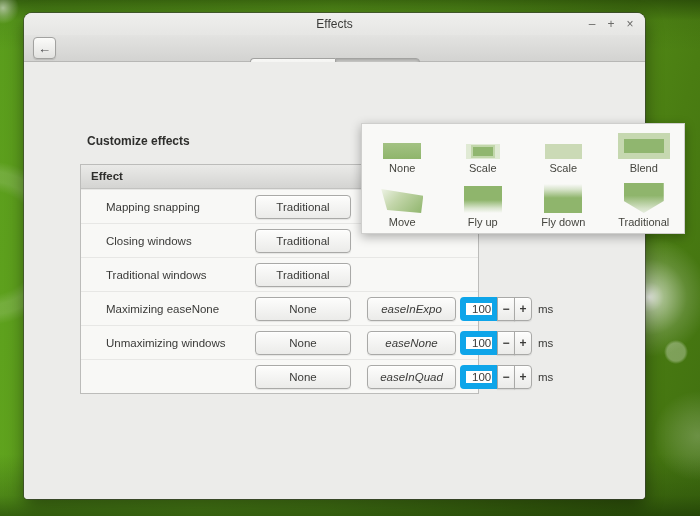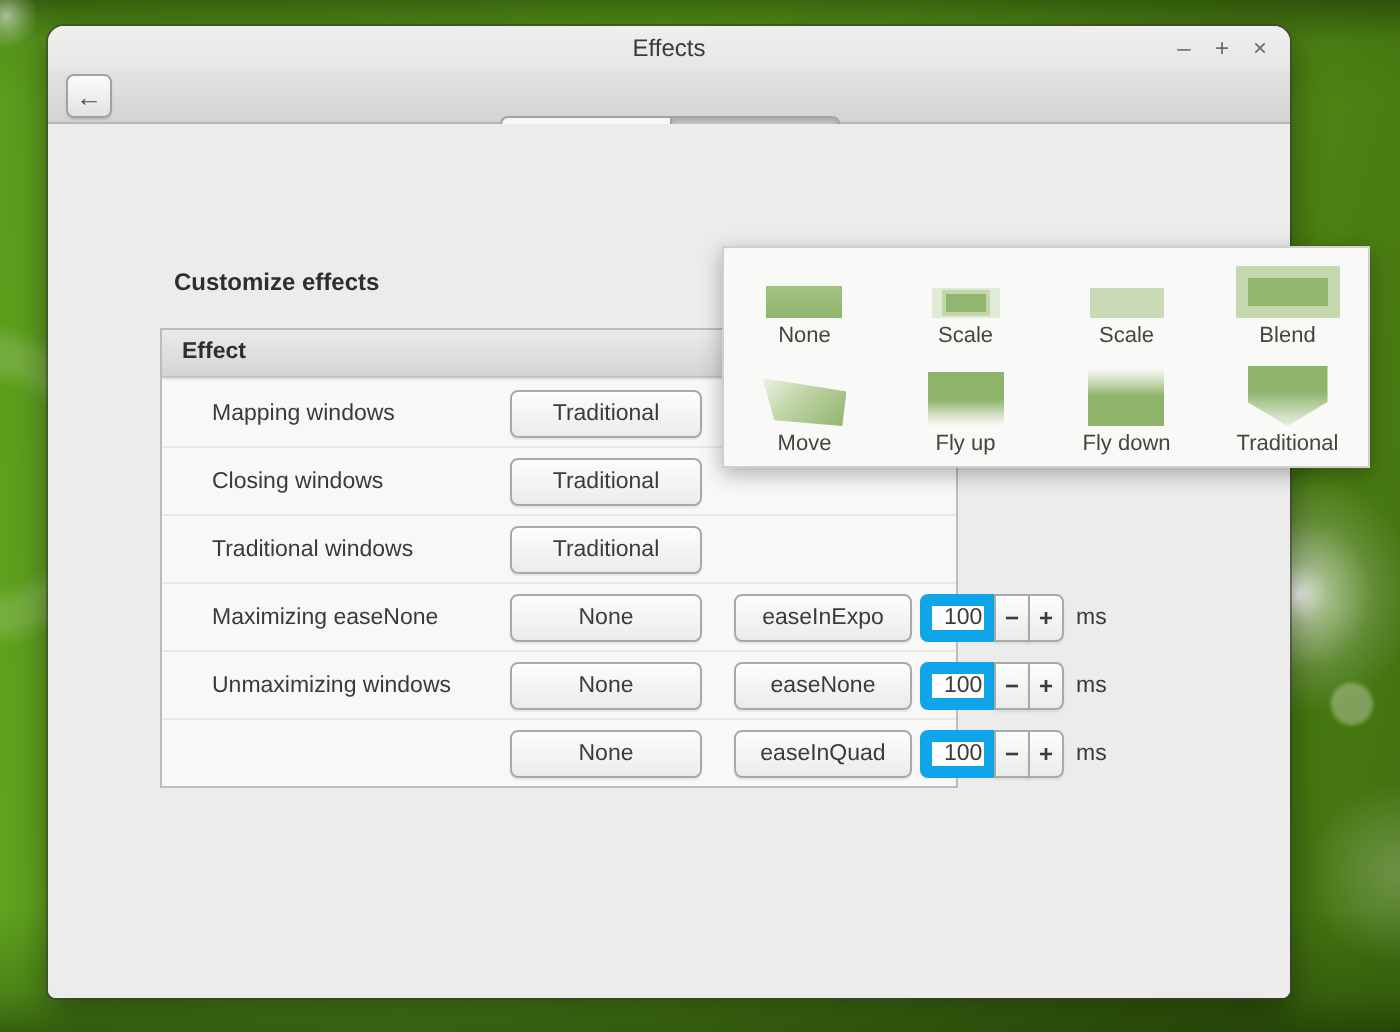--- a/index.html
+++ b/index.html
@@ -101,21 +101,21 @@
     font-size:11.5px; color:#3a3a38; white-space:nowrap;
   }
   .gbtn {
     border:1px solid #a9a9a7; border-radius:4px;
     background:linear-gradient(180deg,#fdfdfc,#ebebe9);
     font-family:inherit; font-size:11.5px; color:#3b3b39;
     display:flex; align-items:center; justify-content:center; cursor:pointer;
     box-shadow:inset 0 1px 0 rgba(255,255,255,.7), 0 1px 1px rgba(0,0,0,.08);
   }
   .btn-effect { position:absolute; left:174px; top:50%; transform:translateY(-50%); width:96px; height:24px; }
-  .btn-easing { position:absolute; left:286px; top:50%; transform:translateY(-50%); width:89px; height:24px; }
+  .btn-easing { position:absolute; left:286px; top:50%; transform:translateY(-50%); width:89px; height:24px;font-style:italic; }
   .spin { position:absolute; left:379px; top:50%; transform:translateY(-50%); display:flex; height:24px; }
   .spin-field {
     width:38px; height:24px; border:6px solid #0ea5e9; border-radius:4px 0 0 4px;
     background:#fff; font-family:inherit; font-size:11.5px; color:#3b3b39; padding-left:6px;
   }
   .spin-minus { width:18px; height:24px; margin-left:-1px; border-radius:0; font-weight:bold; font-size:12px; }
   .spin-plus  { width:18px; height:24px; margin-left:-1px; border-radius:0 4px 4px 0; font-weight:bold; font-size:12px; }
   .ms { position:absolute; left:457px; top:50%; transform:translateY(-50%); font-size:11.5px; color:#3a3a38; }
 
   
@@ -180,21 +180,21 @@
 
       <div class="toggle">
         <span class="toggle-on">ON</span>
         <span class="toggle-handle"></span>
       </div>
 
       <div class="panel">
         <div class="panel-header">Effect</div>
 
         <div class="prow">
-          <span class="rlabel">Mapping windows</span>
+          <span class="rlabel">Mapping snapping</span>
           <button class="gbtn btn-effect">Traditional</button>
         </div>
 
         <div class="prow">
           <span class="rlabel">Closing windows</span>
           <button class="gbtn btn-effect">Traditional</button>
         </div>
 
         <div class="prow">
           <span class="rlabel">Traditional windows</span>

